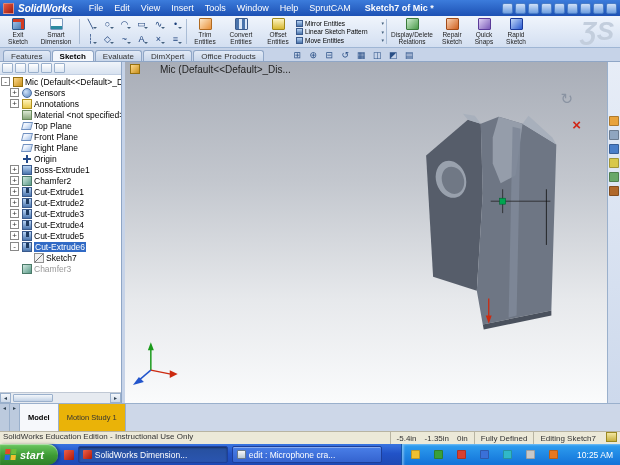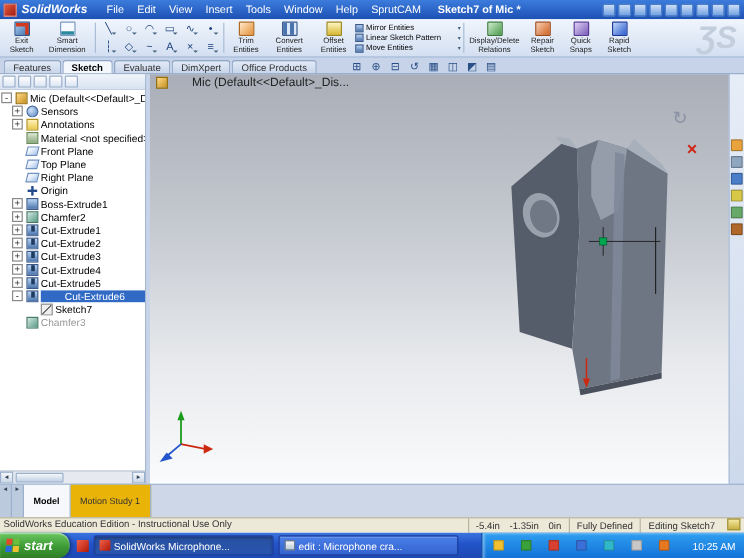--- a/index.html
+++ b/index.html
@@ -52,21 +52,21 @@
   .panel-tools{height:13px;flex:none;background:linear-gradient(#f0f4fa,#d8e2f0);display:flex;gap:2px;padding:1px 2px;border-bottom:1px solid #c2cfe2}
   .ptool{width:11px;height:10px;border:1px solid #9ab0cc;background:linear-gradient(#fff,#dce6f2);border-radius:1px}
   .tree{flex:1;overflow:hidden;padding-top:1px}
   .trow{display:flex;align-items:center;height:11px;font-size:8.5px;white-space:nowrap;padding-left:1px;overflow:hidden}
   .ind1{padding-left:10px}
   .ind2{padding-left:22px}
   .exp{width:9px;height:9px;flex:none;border:1px solid #888;background:#fff;font-size:8px;line-height:7px;text-align:center;color:#333;margin-right:1px}
   .exp.hid{visibility:hidden}
   .ticon{width:10px;height:10px;flex:none;margin:0 2px}
   .tlabel{overflow:hidden;text-overflow:clip}
-  .trow.sel .tlabel{background:#316ac5;color:#fff;padding:0 20px}
+  .trow.sel .tlabel{background:#316ac5;color:#fff;padding:0 1px}
   .trow.grayed .tlabel{color:#999}
   .i-part{background:linear-gradient(135deg,#ffd98a,#c8901c);border:1px solid #96700e}
   .i-sensors{border-radius:50%;background:radial-gradient(circle at 35% 35%,#cfe2f8,#5a86c0);border:1px solid #4a6ea0}
   .i-ann{background:linear-gradient(#fff2b8,#e8c84a);border:1px solid #b09020}
   .i-mat{background:linear-gradient(#dce8d4,#8aa87c);border:1px solid #6a8a5c}
   .i-plane{background:linear-gradient(135deg,#eef4fd 30%,#a8c4ea);border:1px solid #7090c0;transform:skewX(-14deg);height:8px!important}
   .i-origin{background:linear-gradient(#234a8a,#234a8a) center/8px 2px no-repeat,linear-gradient(#234a8a,#234a8a) center/2px 8px no-repeat}
   .i-boss{background:linear-gradient(#b8d4f4,#4a74ac);border:1px solid #3a5a8c}
   .i-chamfer{background:linear-gradient(135deg,#d0e8e0,#5a9a88);border:1px solid #4a7a68}
   .i-cut{background:linear-gradient(#b8d4f4,#4a74ac);border:1px solid #3a5a8c;position:relative}
@@ -265,26 +265,26 @@
           <span class="tlabel">Annotations</span>
         </div>
         <div class="trow ind1">
           <span class="exp hid"></span>
           <span class="ticon i-mat"></span>
           <span class="tlabel">Material &lt;not specified&gt;</span>
         </div>
         <div class="trow ind1">
           <span class="exp hid"></span>
           <span class="ticon i-plane"></span>
+          <span class="tlabel">Top Plane</span>
+        </div>
+        <div class="trow ind1">
+          <span class="exp hid"></span>
+          <span class="ticon i-plane"></span>
           <span class="tlabel">Front Plane</span>
-        </div>
-        <div class="trow ind1">
-          <span class="exp hid"></span>
-          <span class="ticon i-plane"></span>
-          <span class="tlabel">Top Plane</span>
         </div>
         <div class="trow ind1">
           <span class="exp hid"></span>
           <span class="ticon i-plane"></span>
           <span class="tlabel">Right Plane</span>
         </div>
         <div class="trow ind1">
           <span class="exp hid"></span>
           <span class="ticon i-origin"></span>
           <span class="tlabel">Origin</span>
@@ -431,21 +431,21 @@
         <i style="background:#e04a2a"></i>
           <i style="background:#6cbf3c"></i>
           <i style="background:#2a6ae0"></i>
           <i style="background:#f0c030"></i>
       </span>
       <span>start</span>
     </div>
     <span class="ql-ico"></span>
     <div class="taskbtn pressed">
       <span class="task-ico ti-sw"></span>
-      <span>SolidWorks Microphone...</span>
+      <span>SolidWorks Dimension...</span>
     </div>
     <div class="taskbtn">
       <span class="task-ico ti-doc"></span>
       <span>edit : Microphone cra...</span>
     </div>
     <div class="tray">
       <span class="trayico" style="background:#f0c030"></span>
       <span class="trayico" style="background:#3aa03a"></span>
       <span class="trayico" style="background:#d84030"></span>
       <span class="trayico" style="background:#3a70d8"></span>

